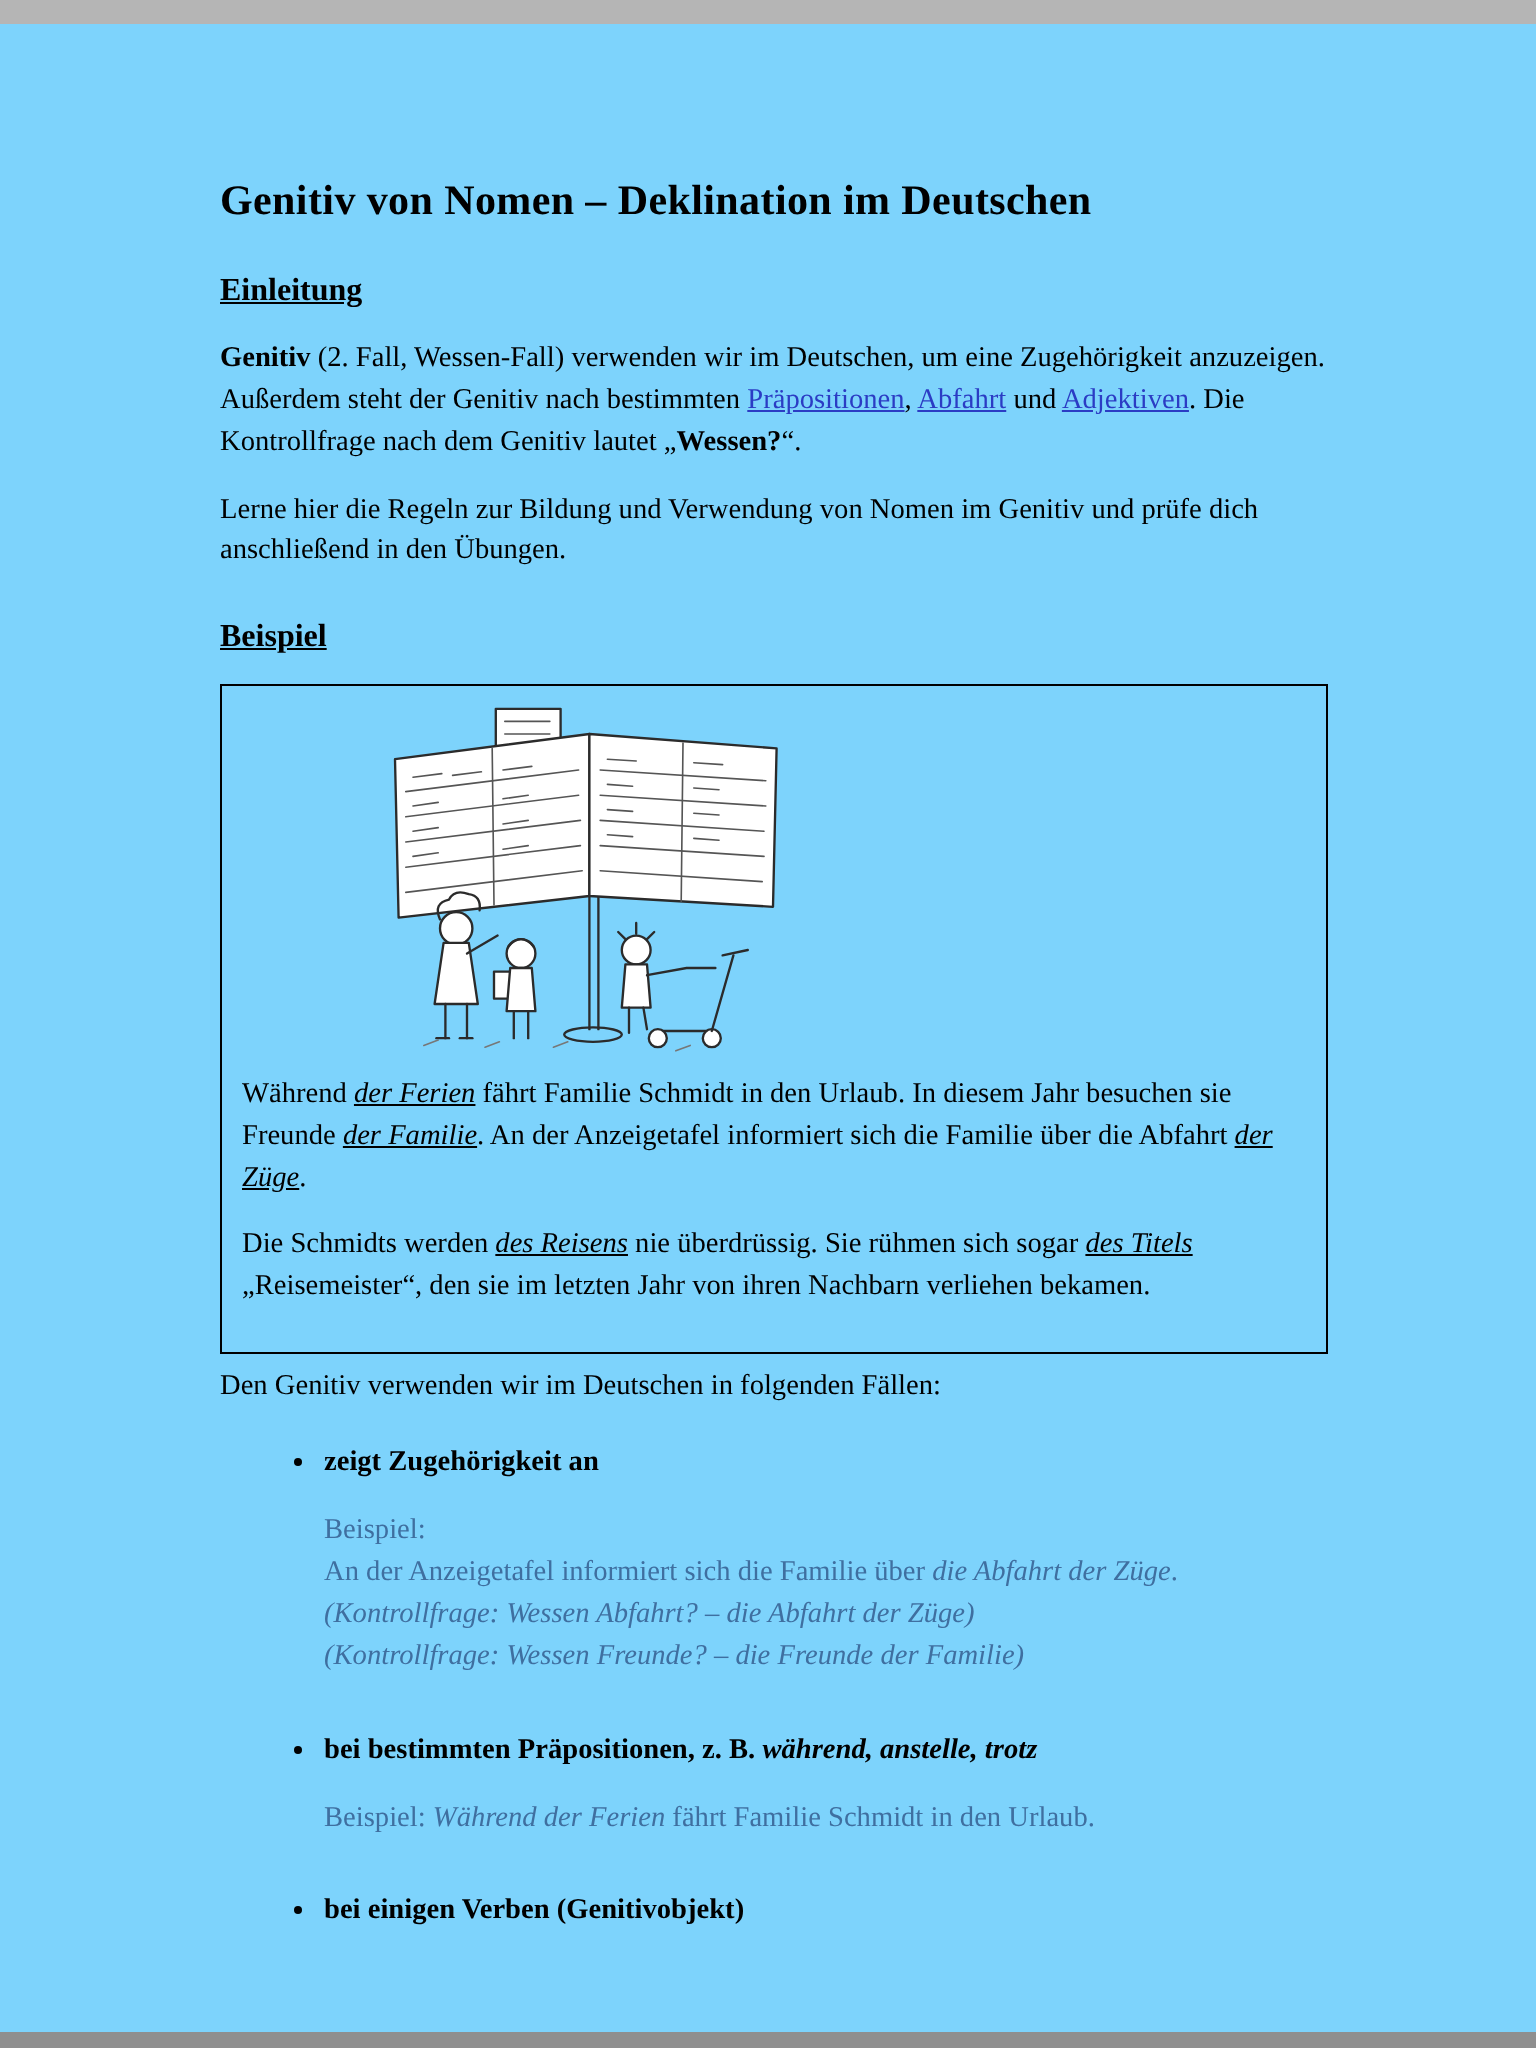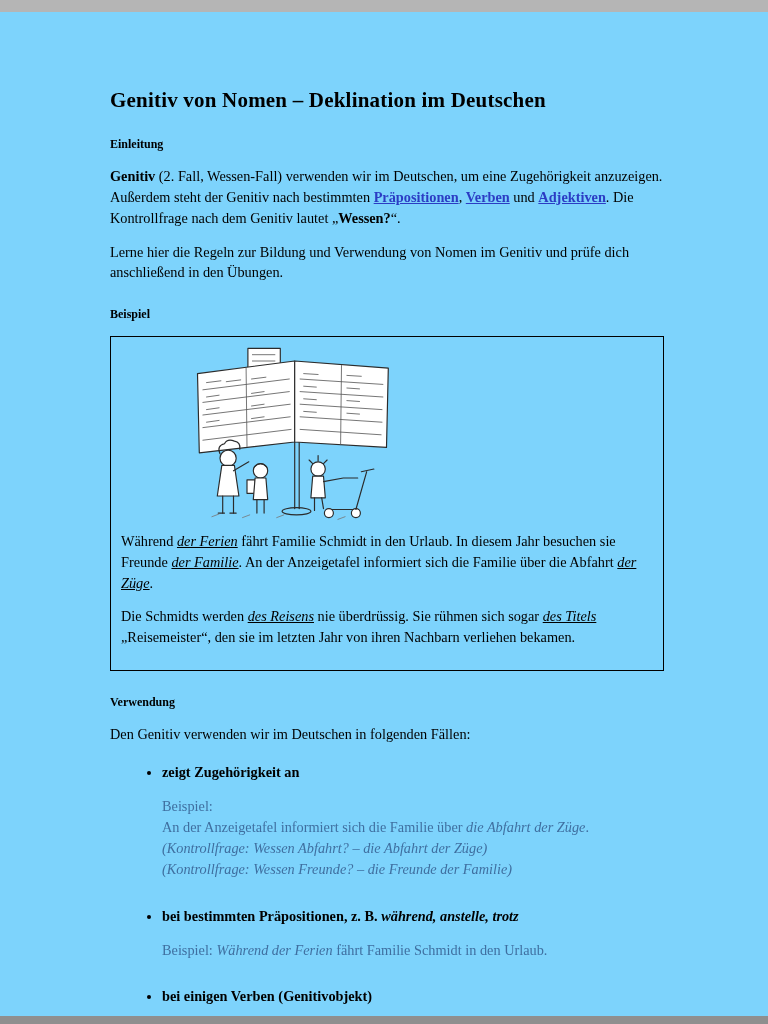--- a/index.html
+++ b/index.html
@@ -5,24 +5,24 @@
   * { box-sizing: border-box; }
   html, body { margin: 0; padding: 0; }
   body { background: #b5b5b5; }
   .canvas {
     width: 768px; height: 1024px; margin: 12px auto; background: #7dd3fc;
     position: relative; overflow: hidden;
     font-family: "Liberation Serif", serif; color: #000;
   }
   .page-body { padding: 76px 104px 0 110px; }
   h1 { font-size: 21px; font-weight: bold; margin: 0 0 20px; letter-spacing: .2px; }
-  h2 { font-size: 12px; font-weight: bold; margin: 24px 0 14px; }
+  h2 { font-size: 16px; font-weight: bold; margin: 24px 0 14px; text-decoration: underline; }
   p, li, .blueline { font-size: 14.3px; line-height: 1.46; }
   p { margin: 0 0 13px; }
-  a.doclink { color: #2b3cc4; text-decoration: underline; cursor: pointer; font-weight: bold; }
+  a.doclink { color: #2b3cc4; text-decoration: underline; cursor: pointer; }
   .gi { font-style: italic; text-decoration: underline; }
   .example-box { border: 1px solid #000; margin: 2px 0 6px; padding: 4px 10px 20px; }
   .illustration { display: block; margin: 2px 0 8px 10px; }
   .box-p { margin: 0 0 12px; }
   .box-p:last-child { margin-bottom: 2px; }
   ul.usage { margin: 18px 0 0; padding-left: 52px; list-style: disc outside; }
   ul.usage > li { margin-bottom: 26px; }
   .li-label { font-weight: bold; }
   .li-label.it { font-style: italic; }
   .blue { color: #3f6fa0; }
@@ -37,21 +37,21 @@
 </head>
 <body>
 
 <div class="canvas">
   <div class="page-body">
 
     <h1>Genitiv von Nomen – Deklination im Deutschen</h1>
 
     <h2>Einleitung</h2>
 
-    <p><b>Genitiv</b><span> (2. Fall, Wessen-Fall) verwenden wir im Deutschen, um eine Zugehörigkeit anzuzeigen. Außerdem steht der Genitiv nach bestimmten </span><a class="doclink">Präpositionen</a><span>, </span><a class="doclink">Verben</a><span> und </span><a class="doclink">Adjektiven</a><span>. Die Kontrollfrage nach dem Genitiv lautet „</span><b>Wessen?</b><span>“.</span></p>
+    <p><b>Genitiv</b><span> (2. Fall, Wessen-Fall) verwenden wir im Deutschen, um eine Zugehörigkeit anzuzeigen. Außerdem steht der Genitiv nach bestimmten </span><a class="doclink">Präpositionen</a><span>, </span><a class="doclink">Abfahrt</a><span> und </span><a class="doclink">Adjektiven</a><span>. Die Kontrollfrage nach dem Genitiv lautet „</span><b>Wessen?</b><span>“.</span></p>
 
     <p>Lerne hier die Regeln zur Bildung und Verwendung von Nomen im Genitiv und prüfe dich anschließend in den Übungen.</p>
 
     <h2>Beispiel</h2>
 
     <div class="example-box">
 
       <svg class="illustration" width="295" height="180" viewBox="0 0 320 200" fill="none" stroke="#2b2b2b" stroke-width="1.3" stroke-linecap="round" stroke-linejoin="round">
 
         <line x1="178" y1="30" x2="178" y2="184"></line>
@@ -132,21 +132,20 @@
           <line x1="226" y1="196" x2="234" y2="193"></line>
         </g>
       </svg>
 
       <p class="box-p"><span>Während </span><span class="gi">der Ferien</span><span> fährt Familie Schmidt in den Urlaub. In diesem Jahr besuchen sie Freunde </span><span class="gi">der Familie</span><span>. An der Anzeigetafel informiert sich die Familie über die Abfahrt </span><span class="gi">der Züge</span><span>.</span></p>
 
       <p class="box-p"><span>Die Schmidts werden </span><span class="gi">des Reisens</span><span> nie überdrüssig. Sie rühmen sich sogar </span><span class="gi">des Titels</span><span> „Reisemeister“, den sie im letzten Jahr von ihren Nachbarn verliehen bekamen.</span></p>
 
     </div>
 
-    <h2>Verwendung</h2>
 
     <p>Den Genitiv verwenden wir im Deutschen in folgenden Fällen:</p>
 
     <ul class="usage">
 
       <li>
         <span class="li-label">zeigt Zugehörigkeit an</span>
         <div class="blue example-block">
           <p class="blueline">Beispiel:</p>
           <p class="blueline"><span>An der Anzeigetafel informiert sich die Familie über </span><span class="it">die Abfahrt der Züge</span><span>.</span></p>

